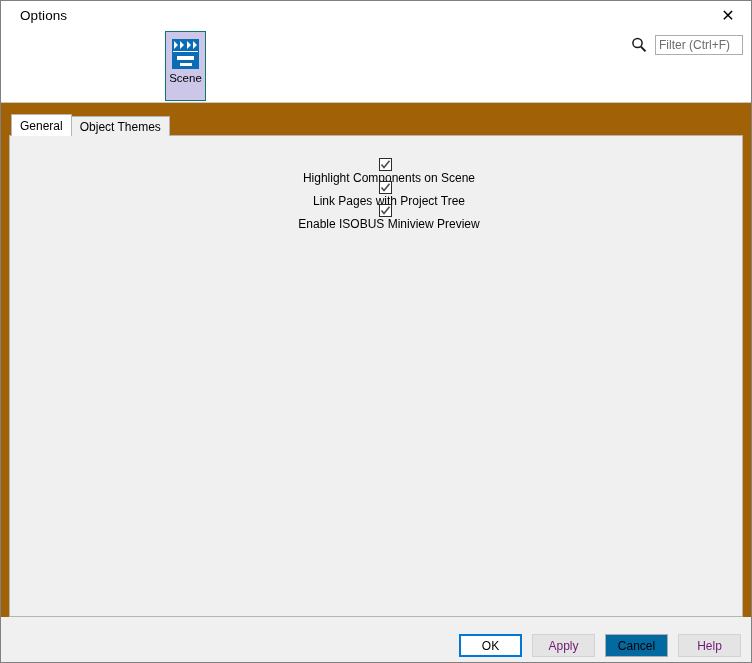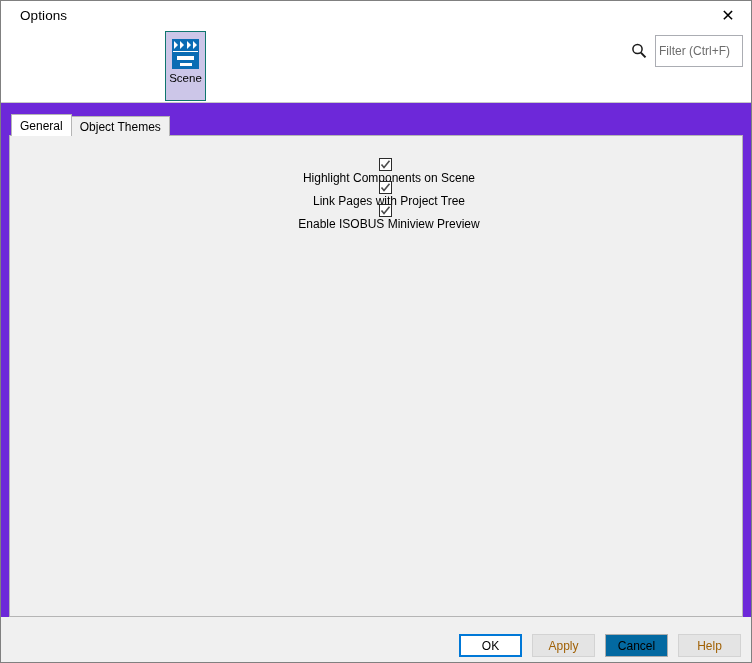--- a/index.html
+++ b/index.html
@@ -144,37 +144,37 @@
     align-items: center;
   }
   .search-icon {
     width: 18px;
     height: 18px;
     margin-right: 7px;
     display: block;
   }
   .filter-input {
     width: 88px;
-    height: 32px;
+    height: 20px;
     box-sizing: border-box;
     border: 1px solid #abadb3;
     background: #ffffff;
     font-family: "Liberation Sans", sans-serif;
     font-size: 12px;
     color: #000000;
     padding: 0 3px;
     outline: none;
   }
   .filter-input::placeholder { color: #6d6d6d; opacity: 1; }
 
   
   .body-area {
     position: relative;
     flex: 1 1 auto;
-    background: #6d28d9;
+    background: #a16207;
     padding: 12px 8px 0 8px;
     box-sizing: border-box;
     display: flex;
     flex-direction: column;
   }
 
   .tabstrip {
     position: relative;
     height: 21px;
     display: flex;
@@ -274,21 +274,21 @@
     border: 2px solid #0078d7;
   }
   .btn.normal {
     background: #0369a1;
     border: 1px solid #adadad;
     text-align: center;
   }
   .btn.disabled {
     background: #e4e4e4;
     border: 1px solid #d3d3d3;
-    color: #a16207;
+    color: #701a75;
   }
 </style>
 </head>
 <body>
 
 <div class="dialog">
 
   <div class="titlebar">
     <div class="title-text">Options</div>
     <div class="close-btn">

